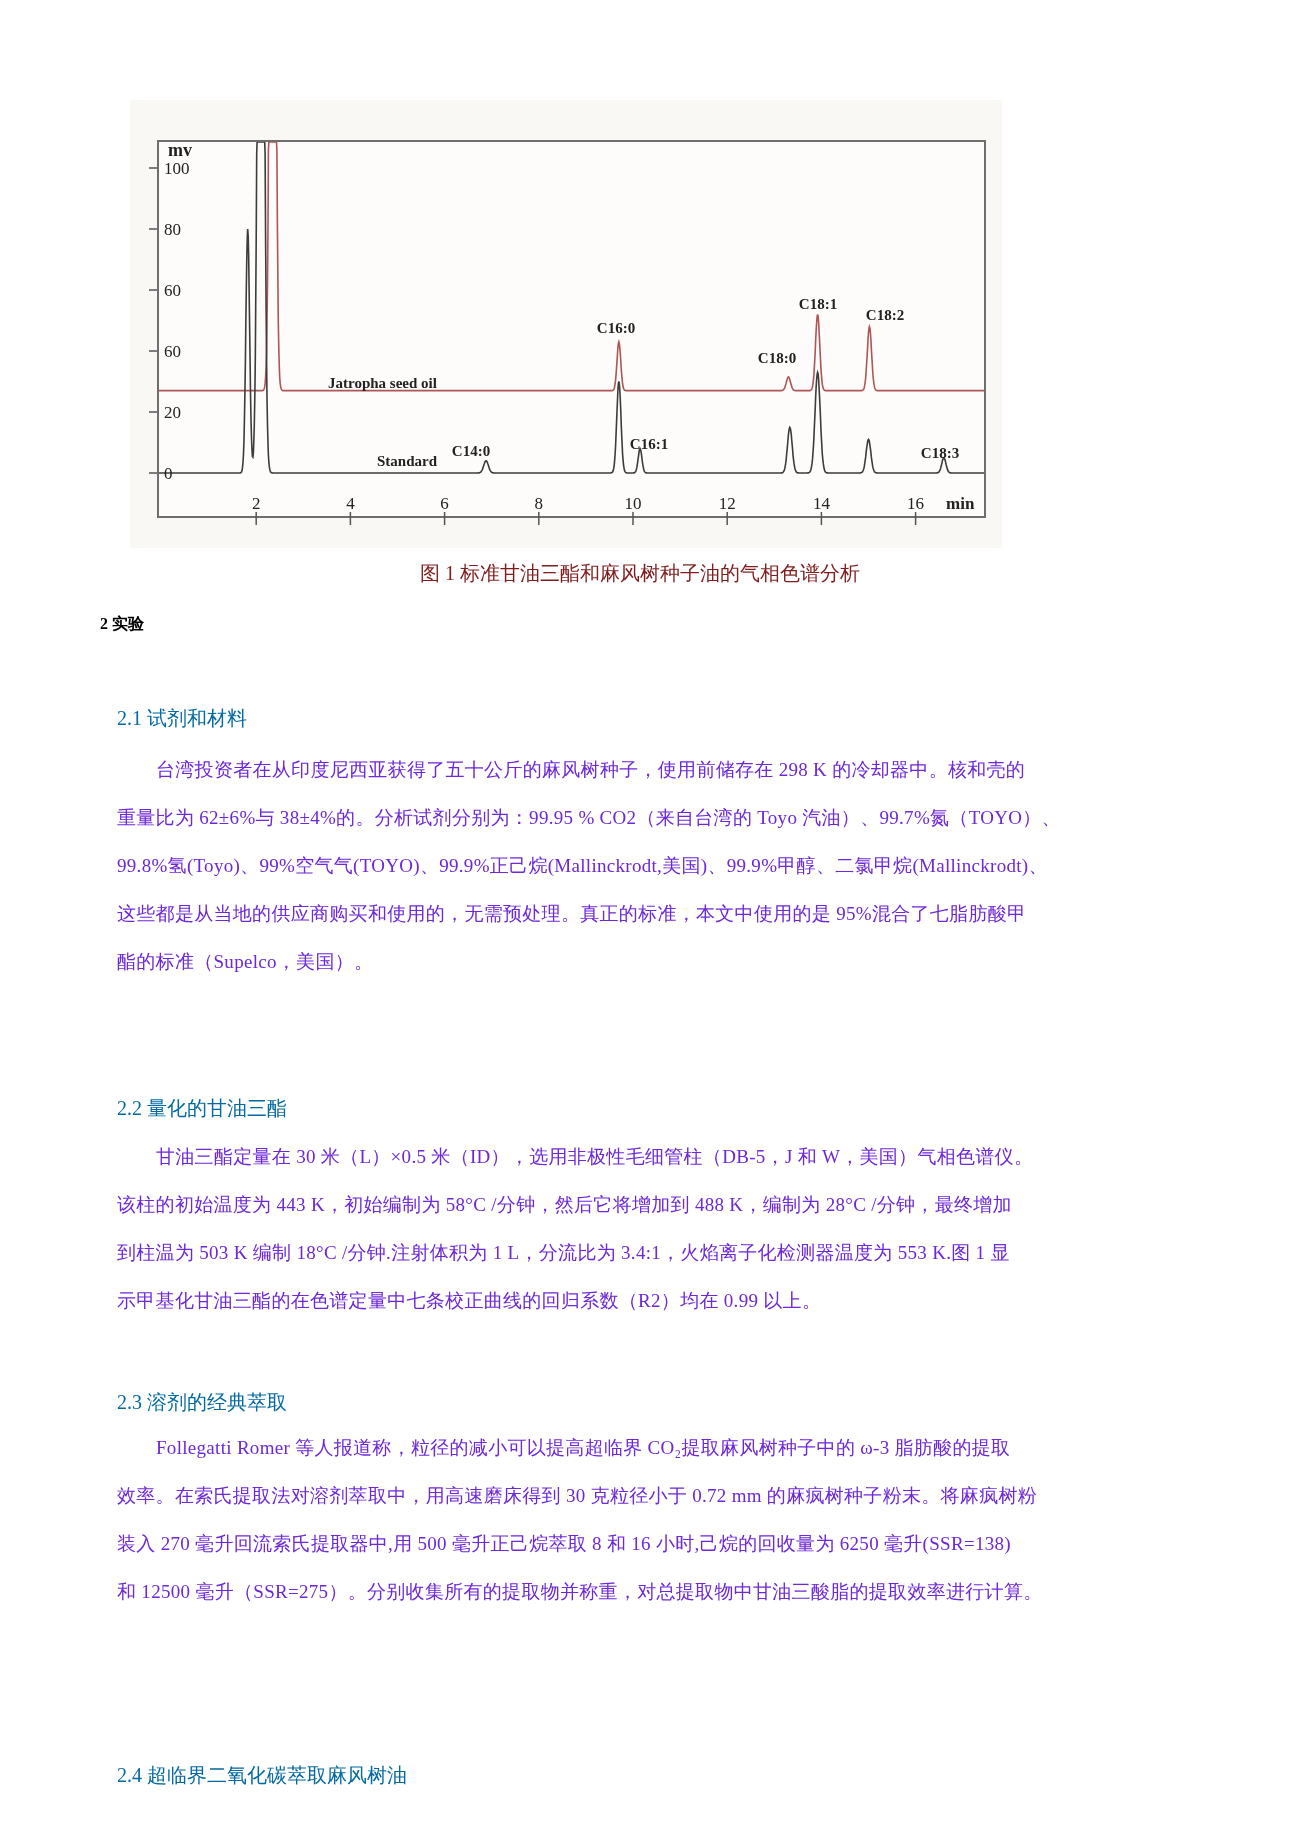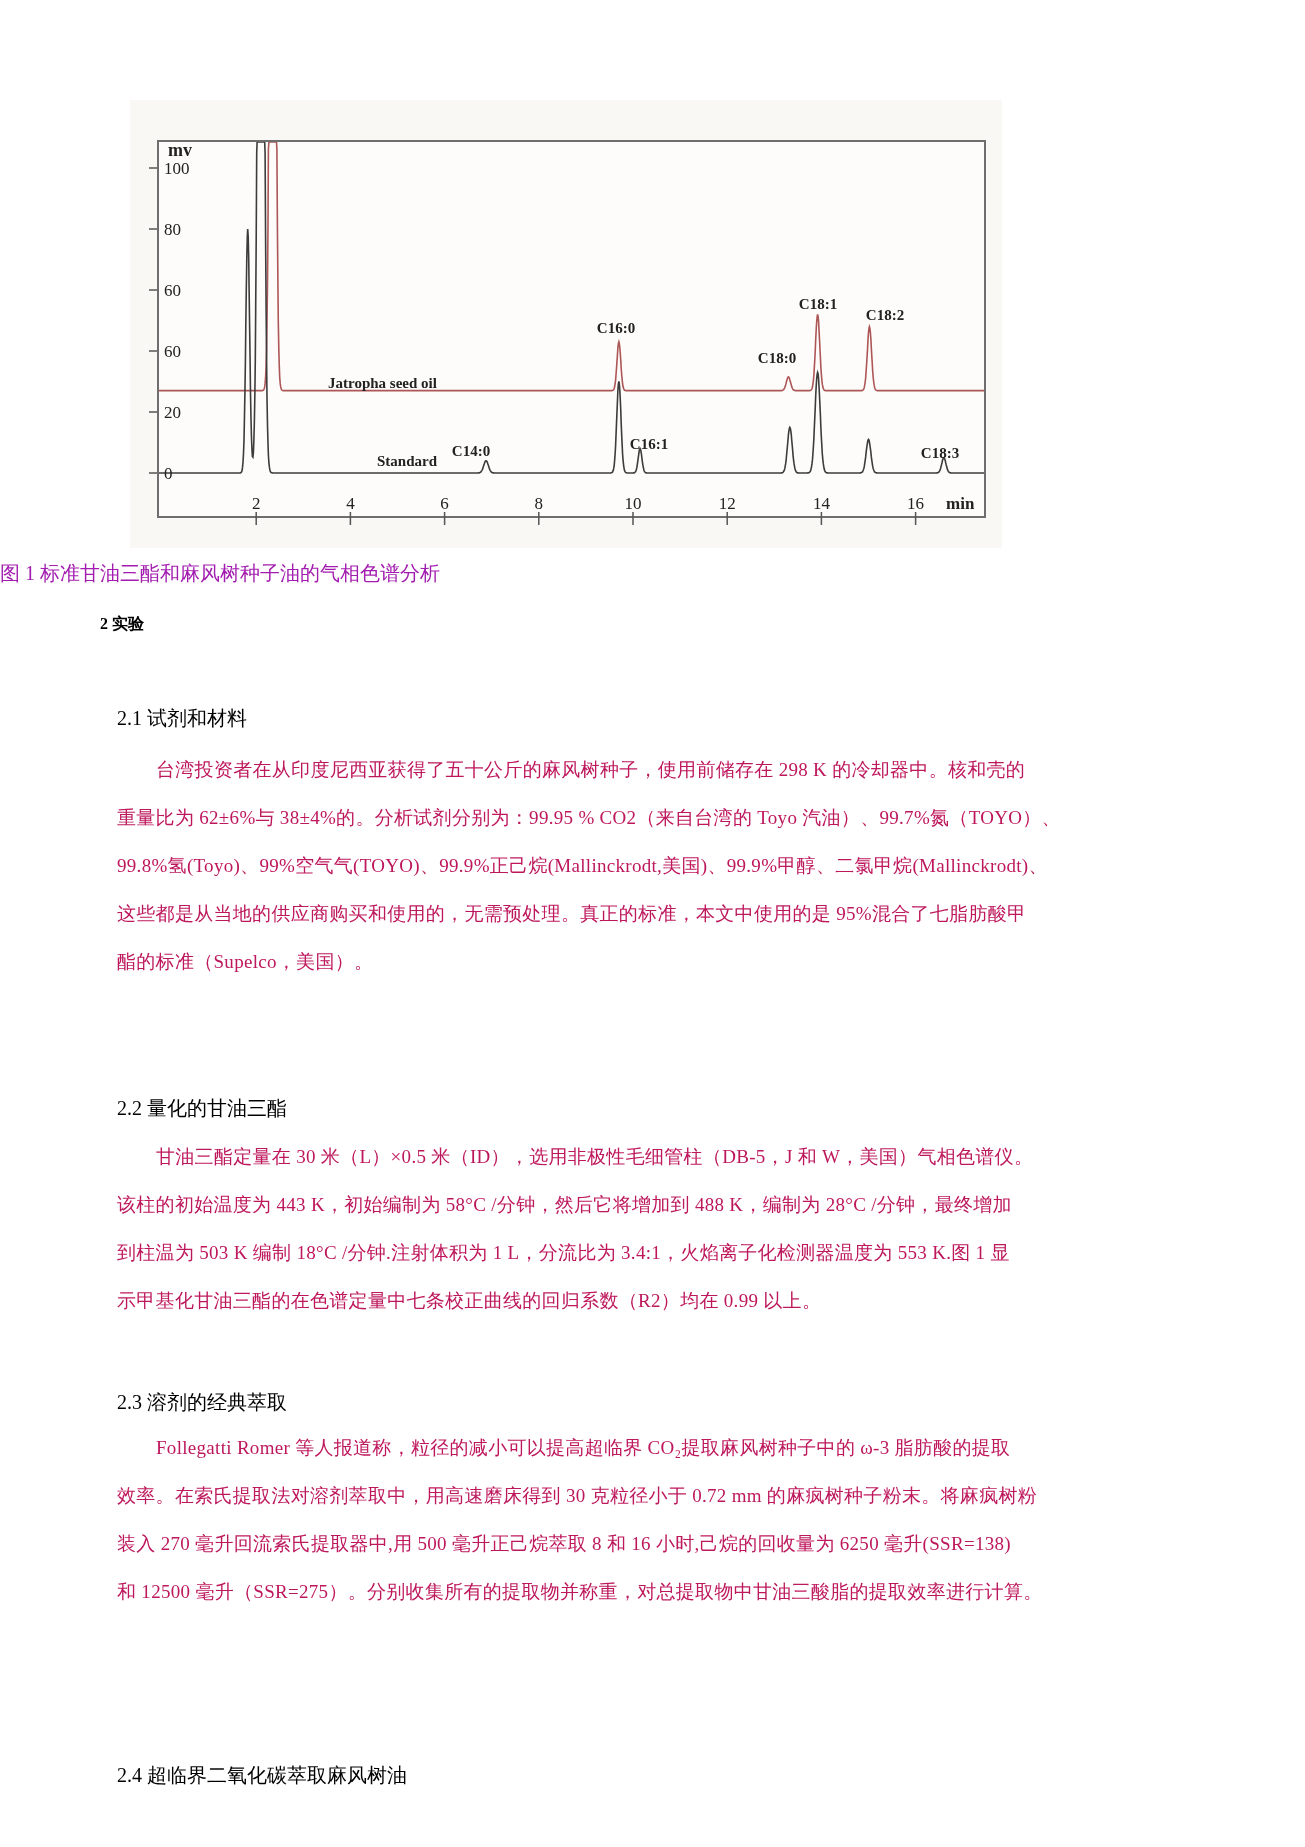--- a/index.html
+++ b/index.html
@@ -12,34 +12,34 @@
     color:#111;
     overflow:hidden;
   }
   .chart{
     position:absolute;left:130px;top:100px;width:872px;height:448px;
     background:#f9f8f5;
   }
   .chart svg{display:block;}
   .caption{
     position:absolute;left:0;top:558px;width:1280px;
-    text-align:left;font-size:20px;line-height:30px;color:#a21caf;
+    text-align:center;font-size:20px;line-height:30px;color:#7f1d1d;
   }
   .h-main{
     position:absolute;left:100px;top:608px;
     font-size:16px;font-weight:bold;line-height:32px;color:#000;
   }
   .h-sec{
     position:absolute;left:117px;
-    font-size:20px;line-height:28px;color:#000000;
+    font-size:20px;line-height:28px;color:#0369a1;
   }
   .h-21{top:704px;} .h-22{top:1094px;} .h-23{top:1388px;} .h-24{top:1714px;margin-top:47px;}
   .para{
     position:absolute;left:117px;width:1120px;
-    font-size:19px;color:#be185d;
+    font-size:19px;color:#6d28d9;
   }
   .p-21{top:746px;} .p-22{top:1133px;} .p-23{top:1424px;}
   .para .line{
     height:48px;line-height:48px;white-space:nowrap;letter-spacing:0.3px;
   }
   .para .line:first-child{padding-left:39px;}
 </style>
 </head>
 <body>
 

